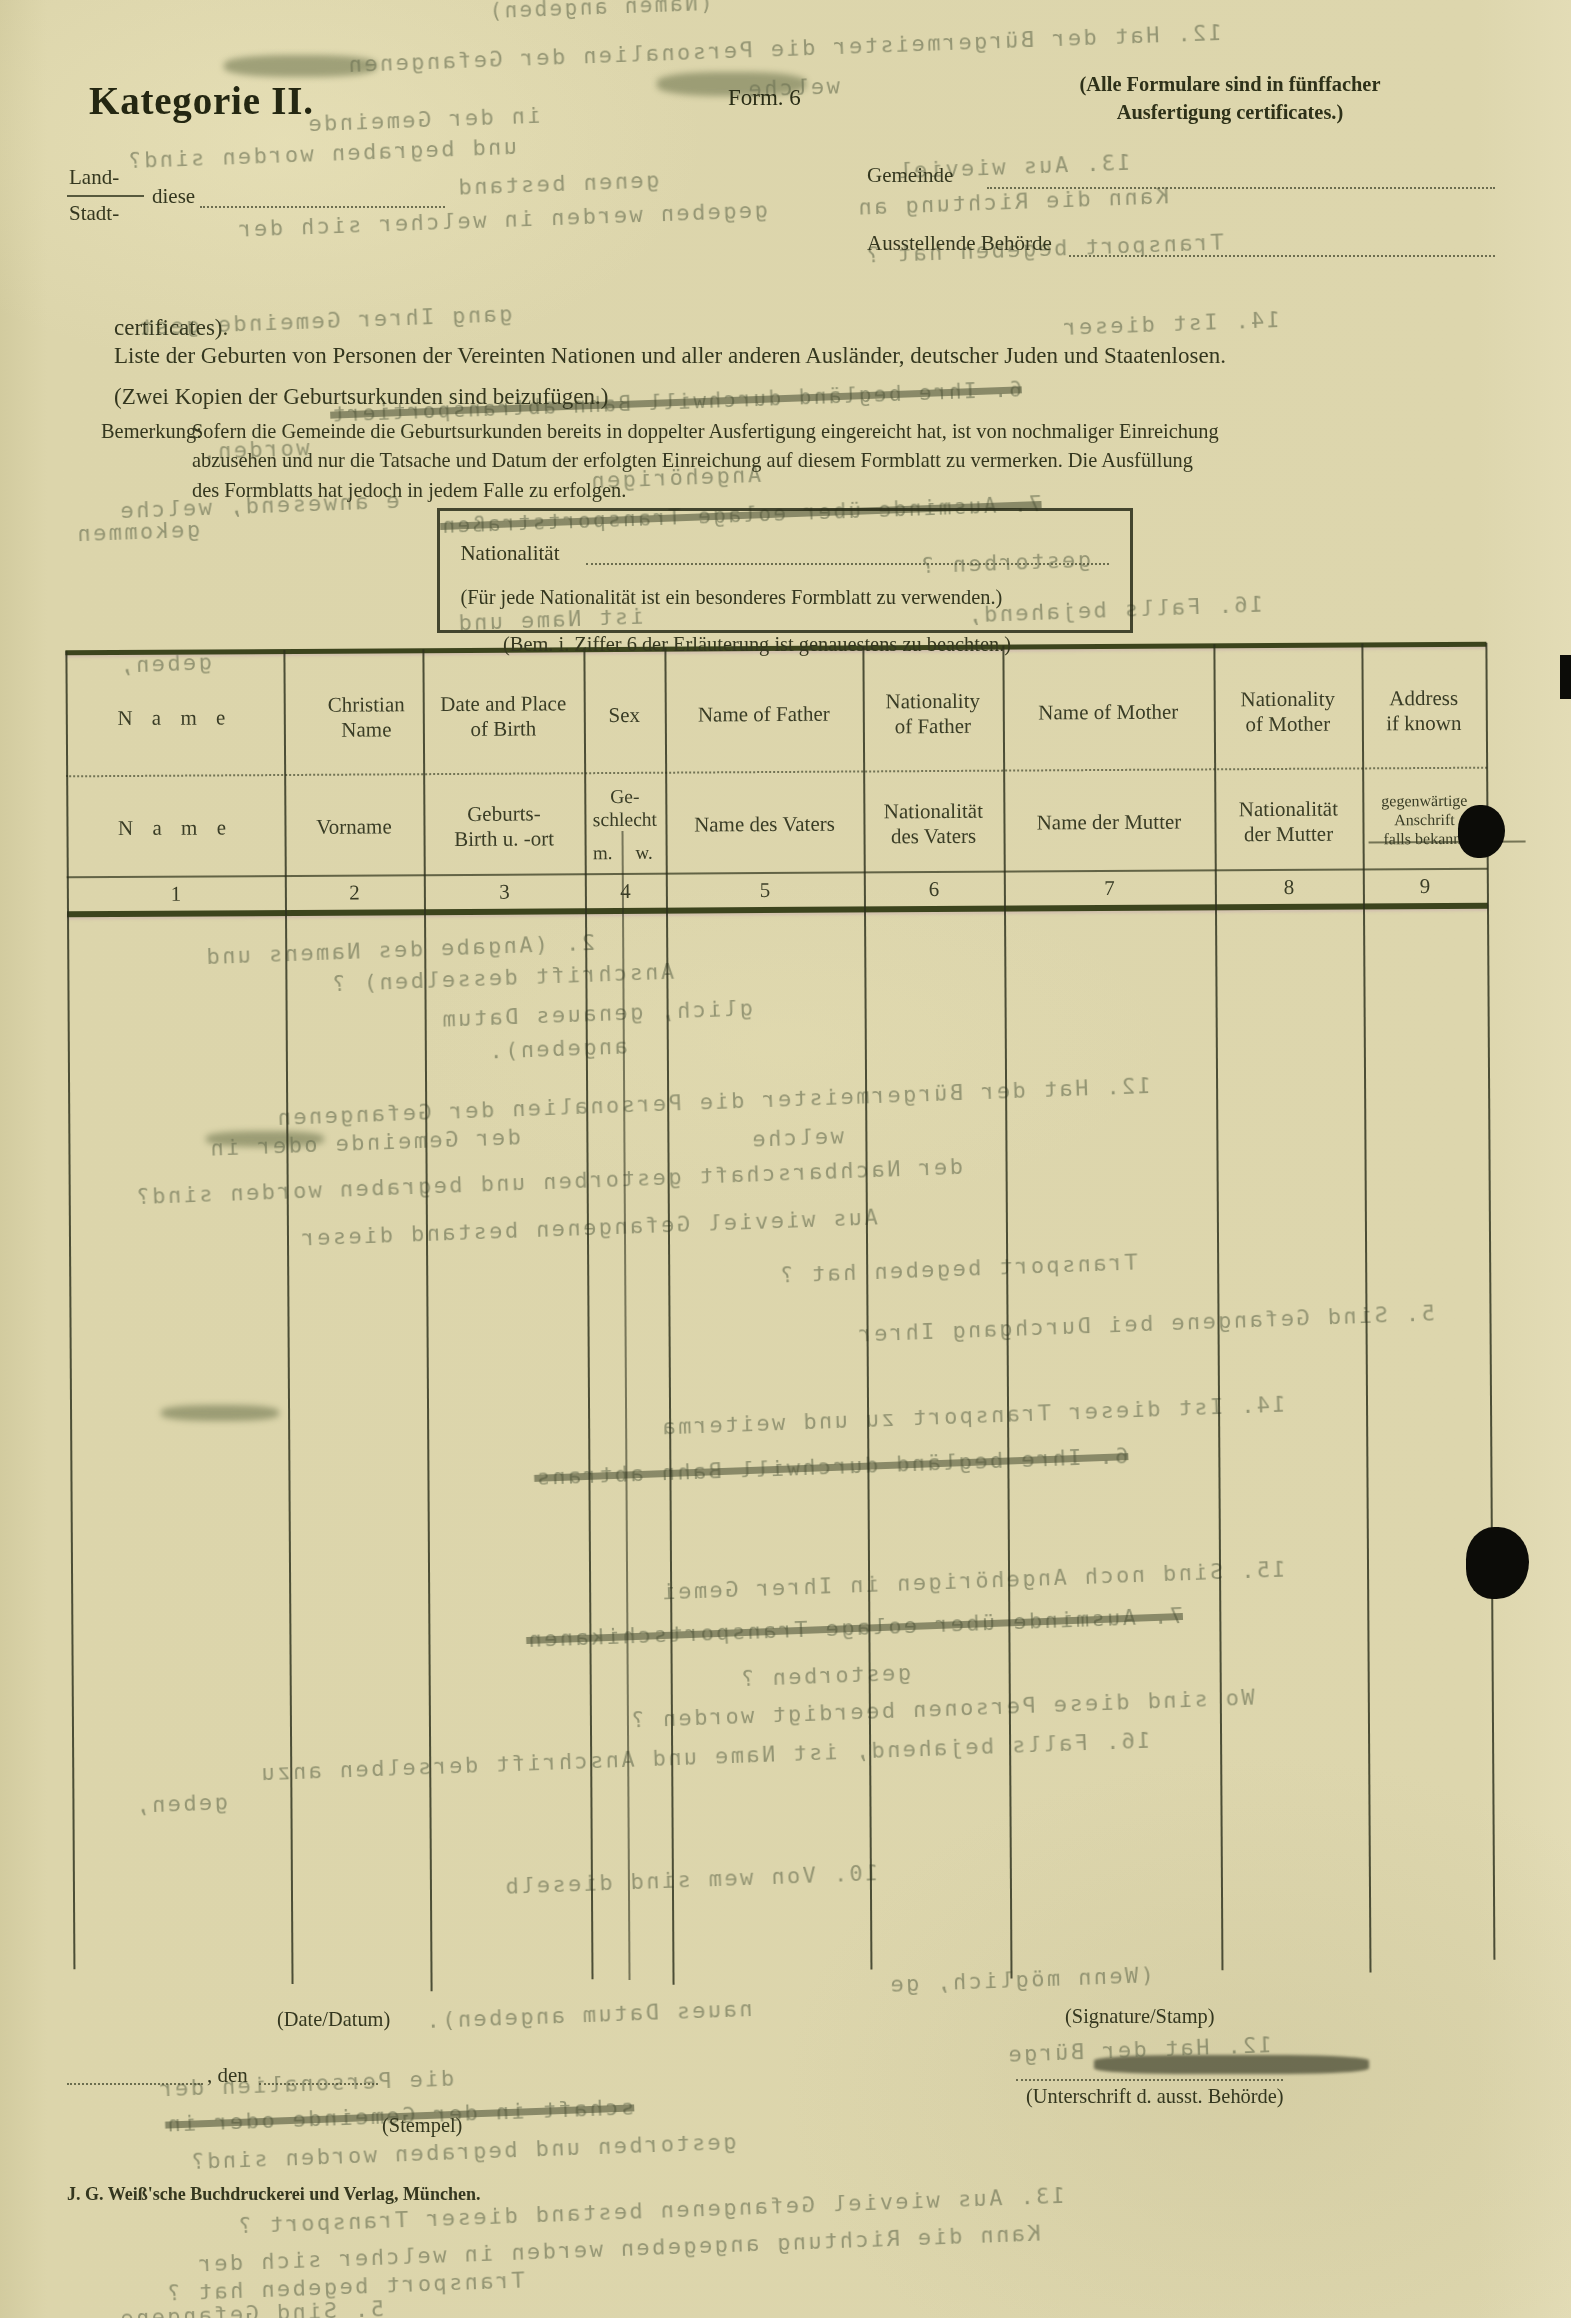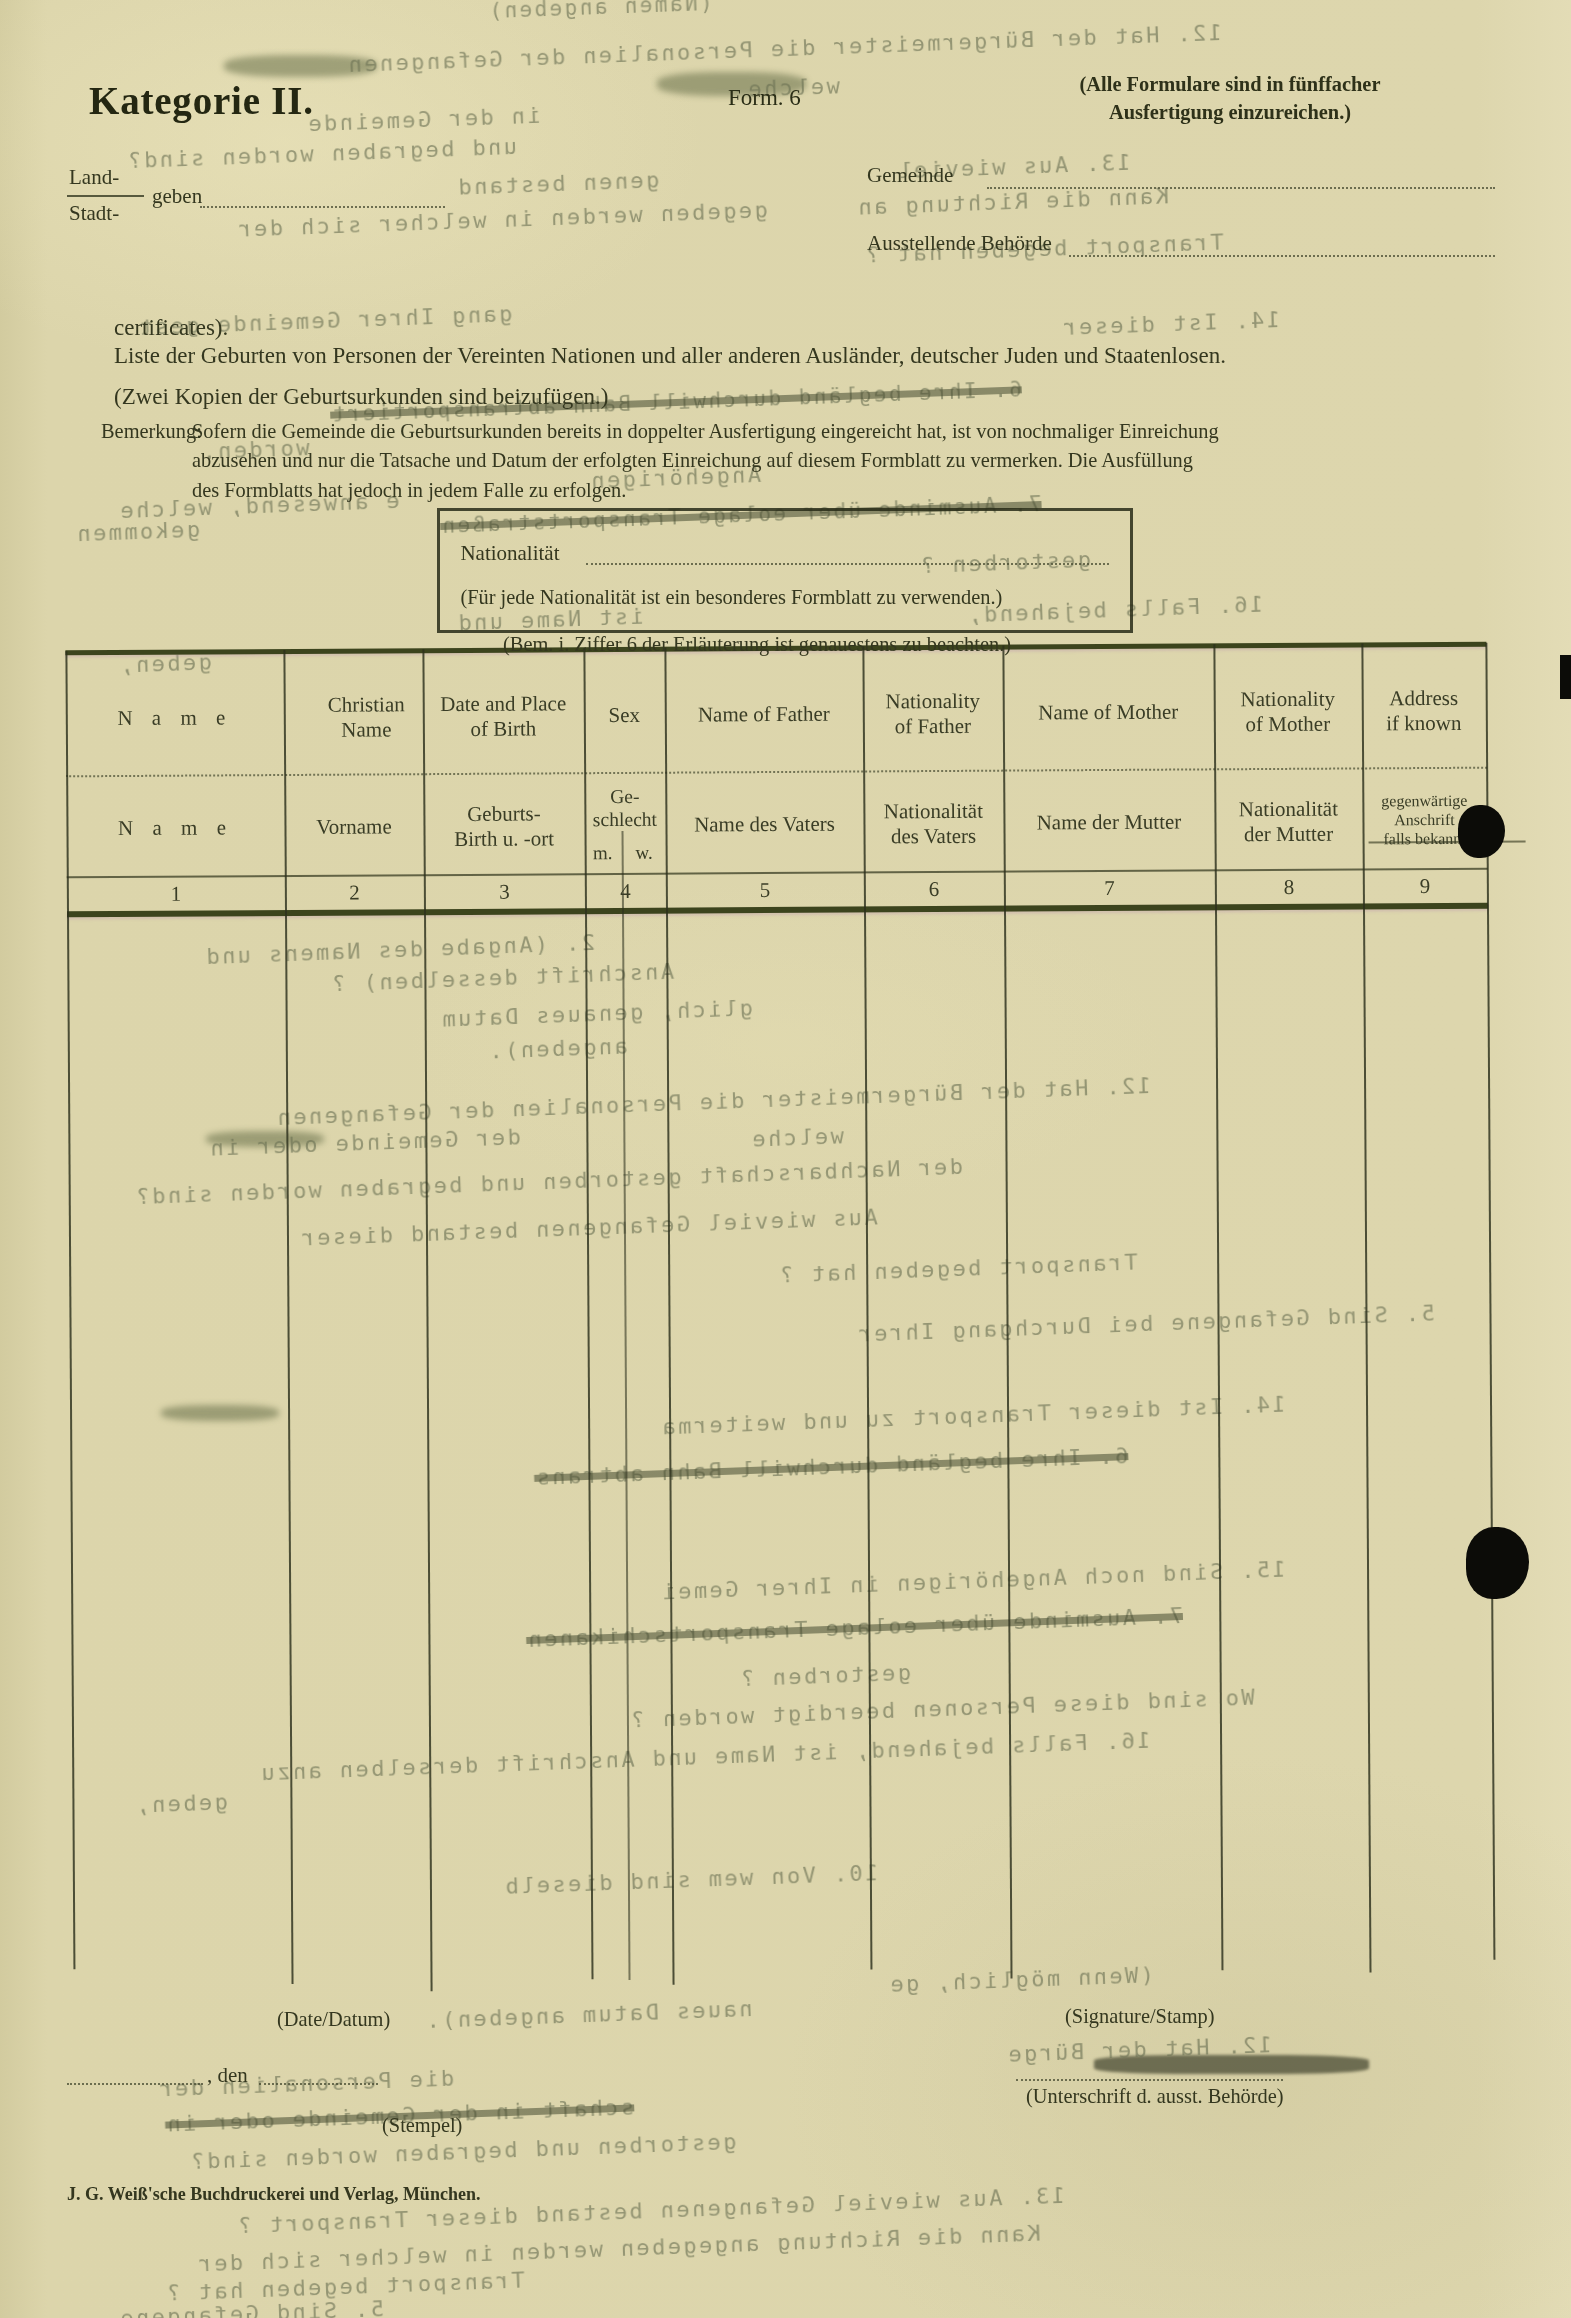--- a/index.html
+++ b/index.html
@@ -114,27 +114,27 @@
   <div class="overstrike" style="left:1094px;top:2055px;width:275px;height:19px;"></div>
 
   <div class="hole z3" style="left:1458px;top:805px;width:47px;height:53px;"></div>
   <div class="hole z3" style="left:1466px;top:1527px;width:63px;height:72px;"></div>
   <div class="edgebar z3" style="left:1560px;top:655px;width:11px;height:44px;"></div>
 
   <div class="abs title z3" style="left:89px;top:77px;">Kategorie II.</div>
   <div class="abs formno z3" style="left:728px;top:85px;">Form. 6</div>
   <div class="abs note z3" style="left:998px;top:71px;width:464px;">
     <div>(Alle Formulare sind in fünffacher</div>
-    <div>Ausfertigung einzureichen.)</div>
+    <div>Ausfertigung certificates.)</div>
   </div>
 
   <div class="abs lbl z3" style="left:69px;top:165px;">Land-</div>
   <div class="abs thin z3" style="left:67px;top:195px;width:77px;height:2.4px;"></div>
   <div class="abs lbl z3" style="left:69px;top:201px;">Stadt-</div>
-  <div class="abs lbl z3" style="left:152px;top:184px;">geben</div>
+  <div class="abs lbl z3" style="left:152px;top:184px;">diese</div>
   <div class="abs dotline z3" style="left:200px;top:206px;width:245px;"></div>
 
   <div class="abs lbl z3" style="left:867px;top:163px;">Gemeinde</div>
   <div class="abs dotline z3" style="left:987px;top:187px;width:508px;"></div>
 
   <div class="abs lbl z3" style="left:867px;top:231px;">Ausstellende Behörde</div>
   <div class="abs dotline z3" style="left:1069px;top:255px;width:426px;"></div>
 
   <div class="abs para z3" style="left:114px;top:316px;">certificates).</div>
   <div class="abs para z3" style="left:114px;top:344px;">Liste der Geburten von Personen der Vereinten Nationen und aller anderen Ausländer, deutscher Juden und Staatenlosen.</div>

